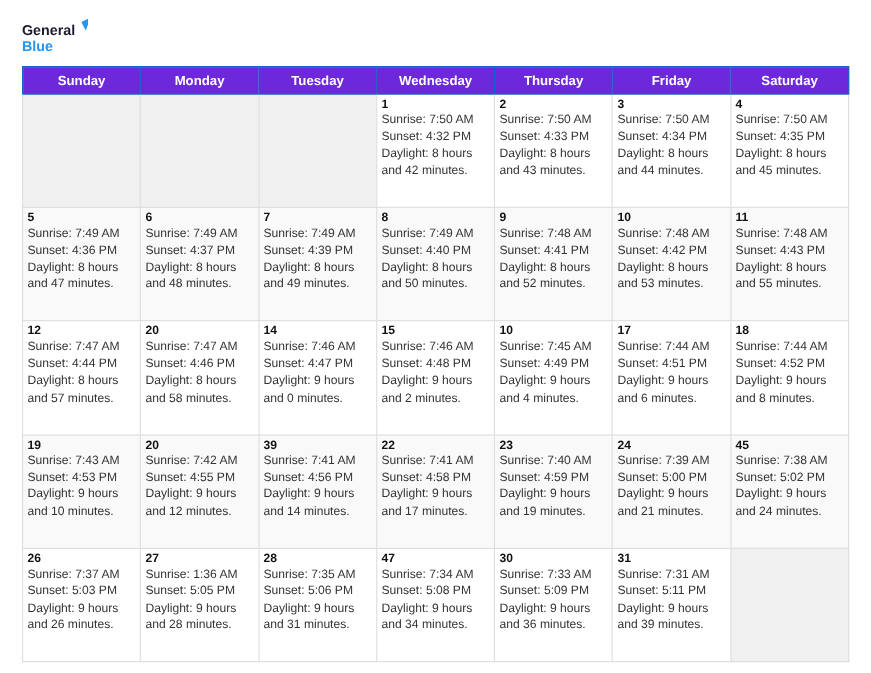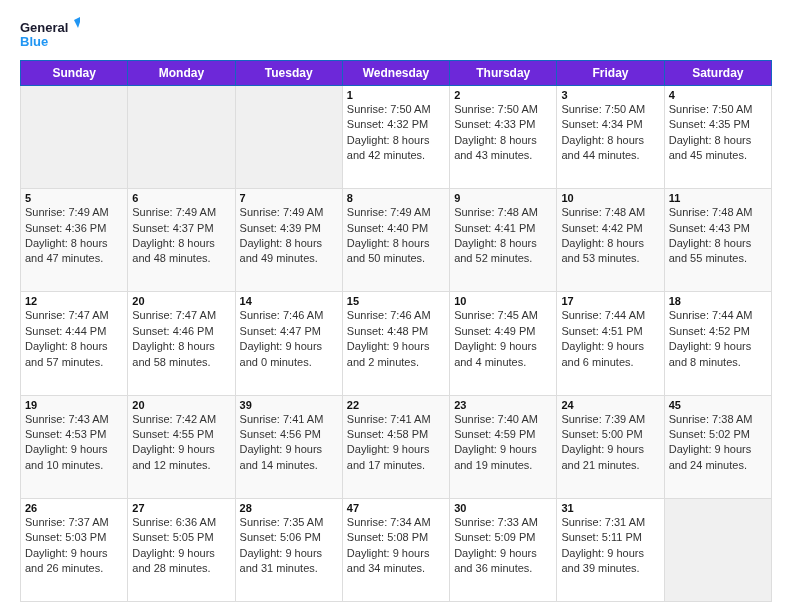--- a/index.html
+++ b/index.html
@@ -306,21 +306,21 @@
         <tr>
           <td>
             <span class="day-num">26</span>
             <div class="cell-info" style="white-space: pre-line;">Sunrise: 7:37 AM
 Sunset: 5:03 PM
 Daylight: 9 hours
 and 26 minutes.</div>
           </td>
           <td>
             <span class="day-num">27</span>
-            <div class="cell-info" style="white-space: pre-line;">Sunrise: 6:36 AM
+            <div class="cell-info" style="white-space: pre-line;">Sunrise: 1:36 AM
 Sunset: 5:05 PM
 Daylight: 9 hours
 and 28 minutes.</div>
           </td>
           <td>
             <span class="day-num">28</span>
             <div class="cell-info" style="white-space: pre-line;">Sunrise: 7:35 AM
 Sunset: 5:06 PM
 Daylight: 9 hours
 and 31 minutes.</div>

